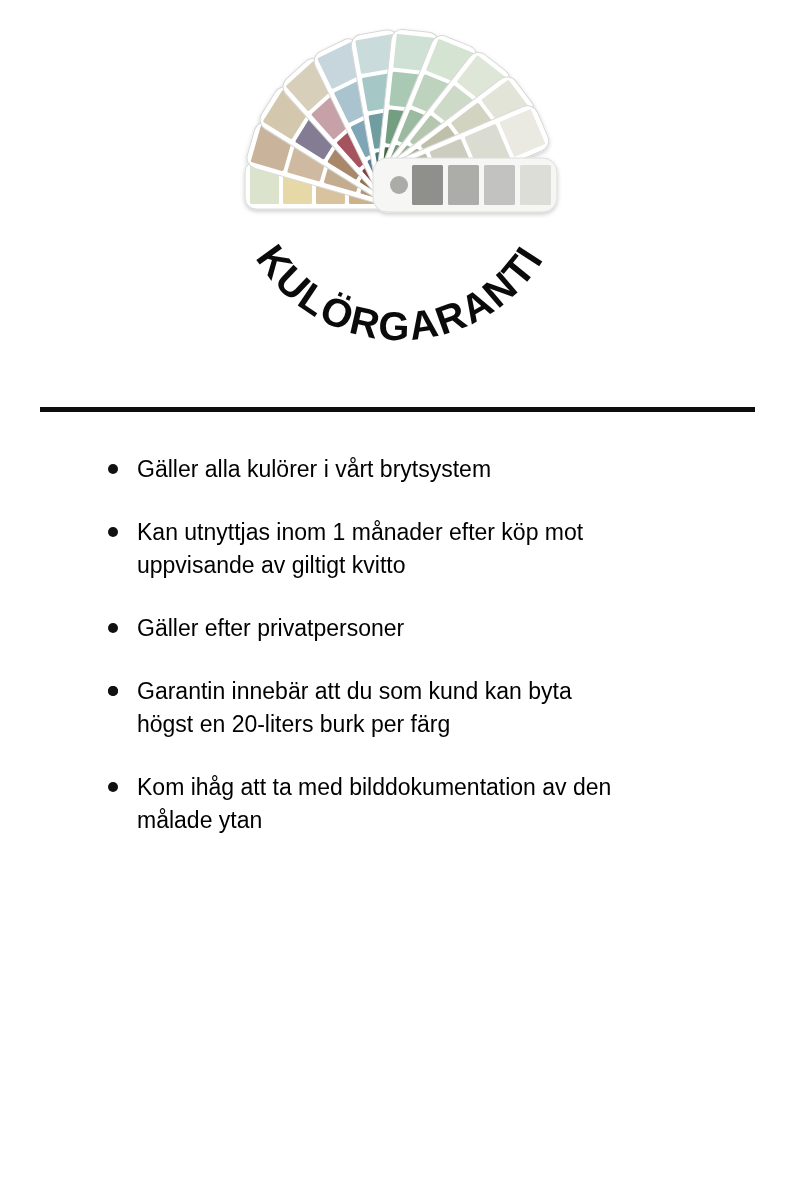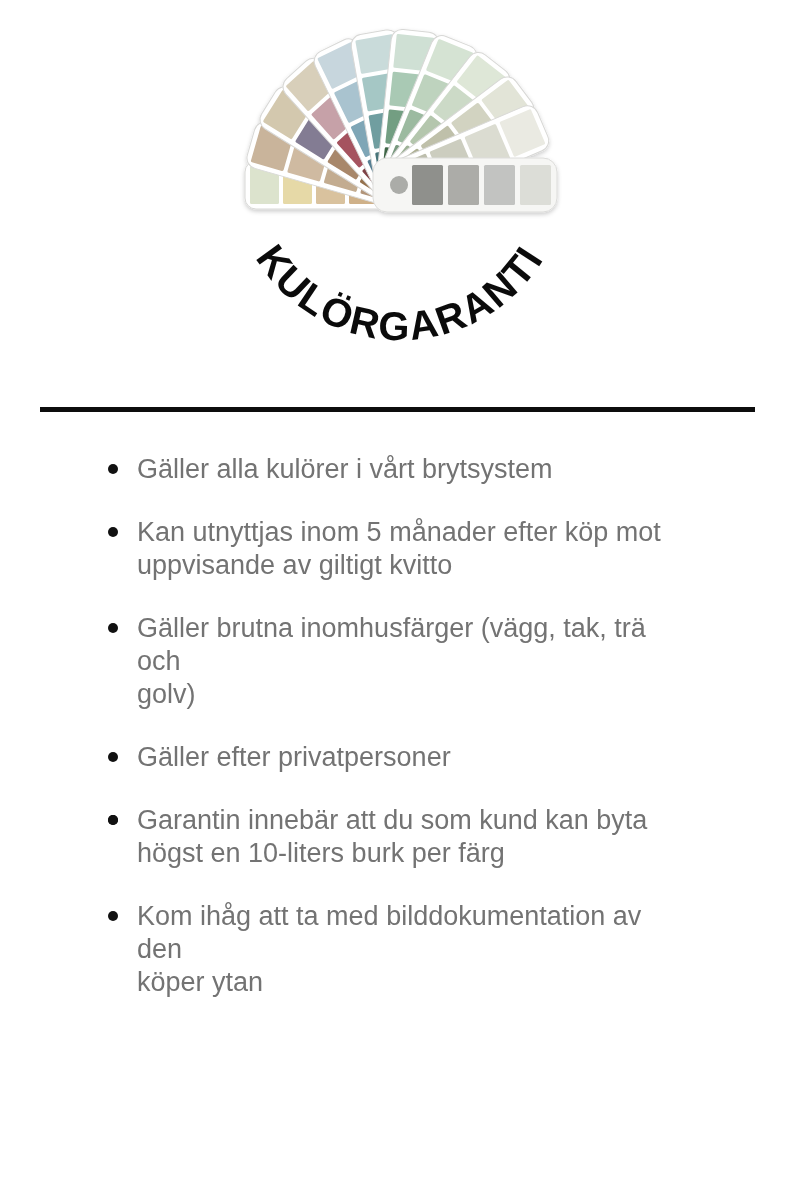--- a/index.html
+++ b/index.html
@@ -29,23 +29,23 @@
     margin: 37px 0 0 40px;
     width: 715px;
     height: 5px;
     background: #0d0d0d;
   }
   ul.bullets {
     list-style: none;
     margin: 41px 0 0 98px;
     padding: 0;
     width: 592px;
-    font-size: 27px;
+    font-size: 23px;
     line-height: 33px;
-    color: #737373;
+    color: #000000;
   }
   ul.bullets li {
     position: relative;
     padding-left: 39px;
     margin-bottom: 30px;
   }
   ul.bullets .dot {
     position: absolute;
     left: 10px;
     top: 11px;
@@ -158,25 +158,23 @@
           <rect x="520" y="165" width="31" height="40" rx="1.5" fill="#dcddd7"></rect>
         </g>
       <text class="arc-text" text-anchor="middle" fill="#0b0b0b"><textPath href="#arc" startOffset="50%">KULÖRGARANTI</textPath></text>
     </svg>
   </div>
 
   <div class="divider" style="background: rgb(13, 13, 13);"></div>
 
   <ul class="bullets">
     <li><span class="dot"></span><span class="txt">Gäller alla kulörer i vårt brytsystem</span></li>
-    <li><span class="dot"></span><span class="txt">Kan utnyttjas inom 5 månader efter köp mot
+    <li><span class="dot"></span><span class="txt">Kan utnyttjas inom 1 månader efter köp mot
 uppvisande av giltigt kvitto</span></li>
-    <li><span class="dot"></span><span class="txt">Gäller brutna inomhusfärger (vägg, tak, trä och
-golv)</span></li>
     <li><span class="dot"></span><span class="txt">Gäller efter privatpersoner</span></li>
     <li><span class="dot"></span></li>
     <li><span class="dot"></span><span class="txt">Garantin innebär att du som kund kan byta
-högst en 10-liters burk per färg</span></li>
+högst en 20-liters burk per färg</span></li>
     <li><span class="dot"></span><span class="txt">Kom ihåg att ta med bilddokumentation av den
-köper ytan</span></li>
+målade ytan</span></li>
   </ul>
 
 </div>
 
 </body></html>

